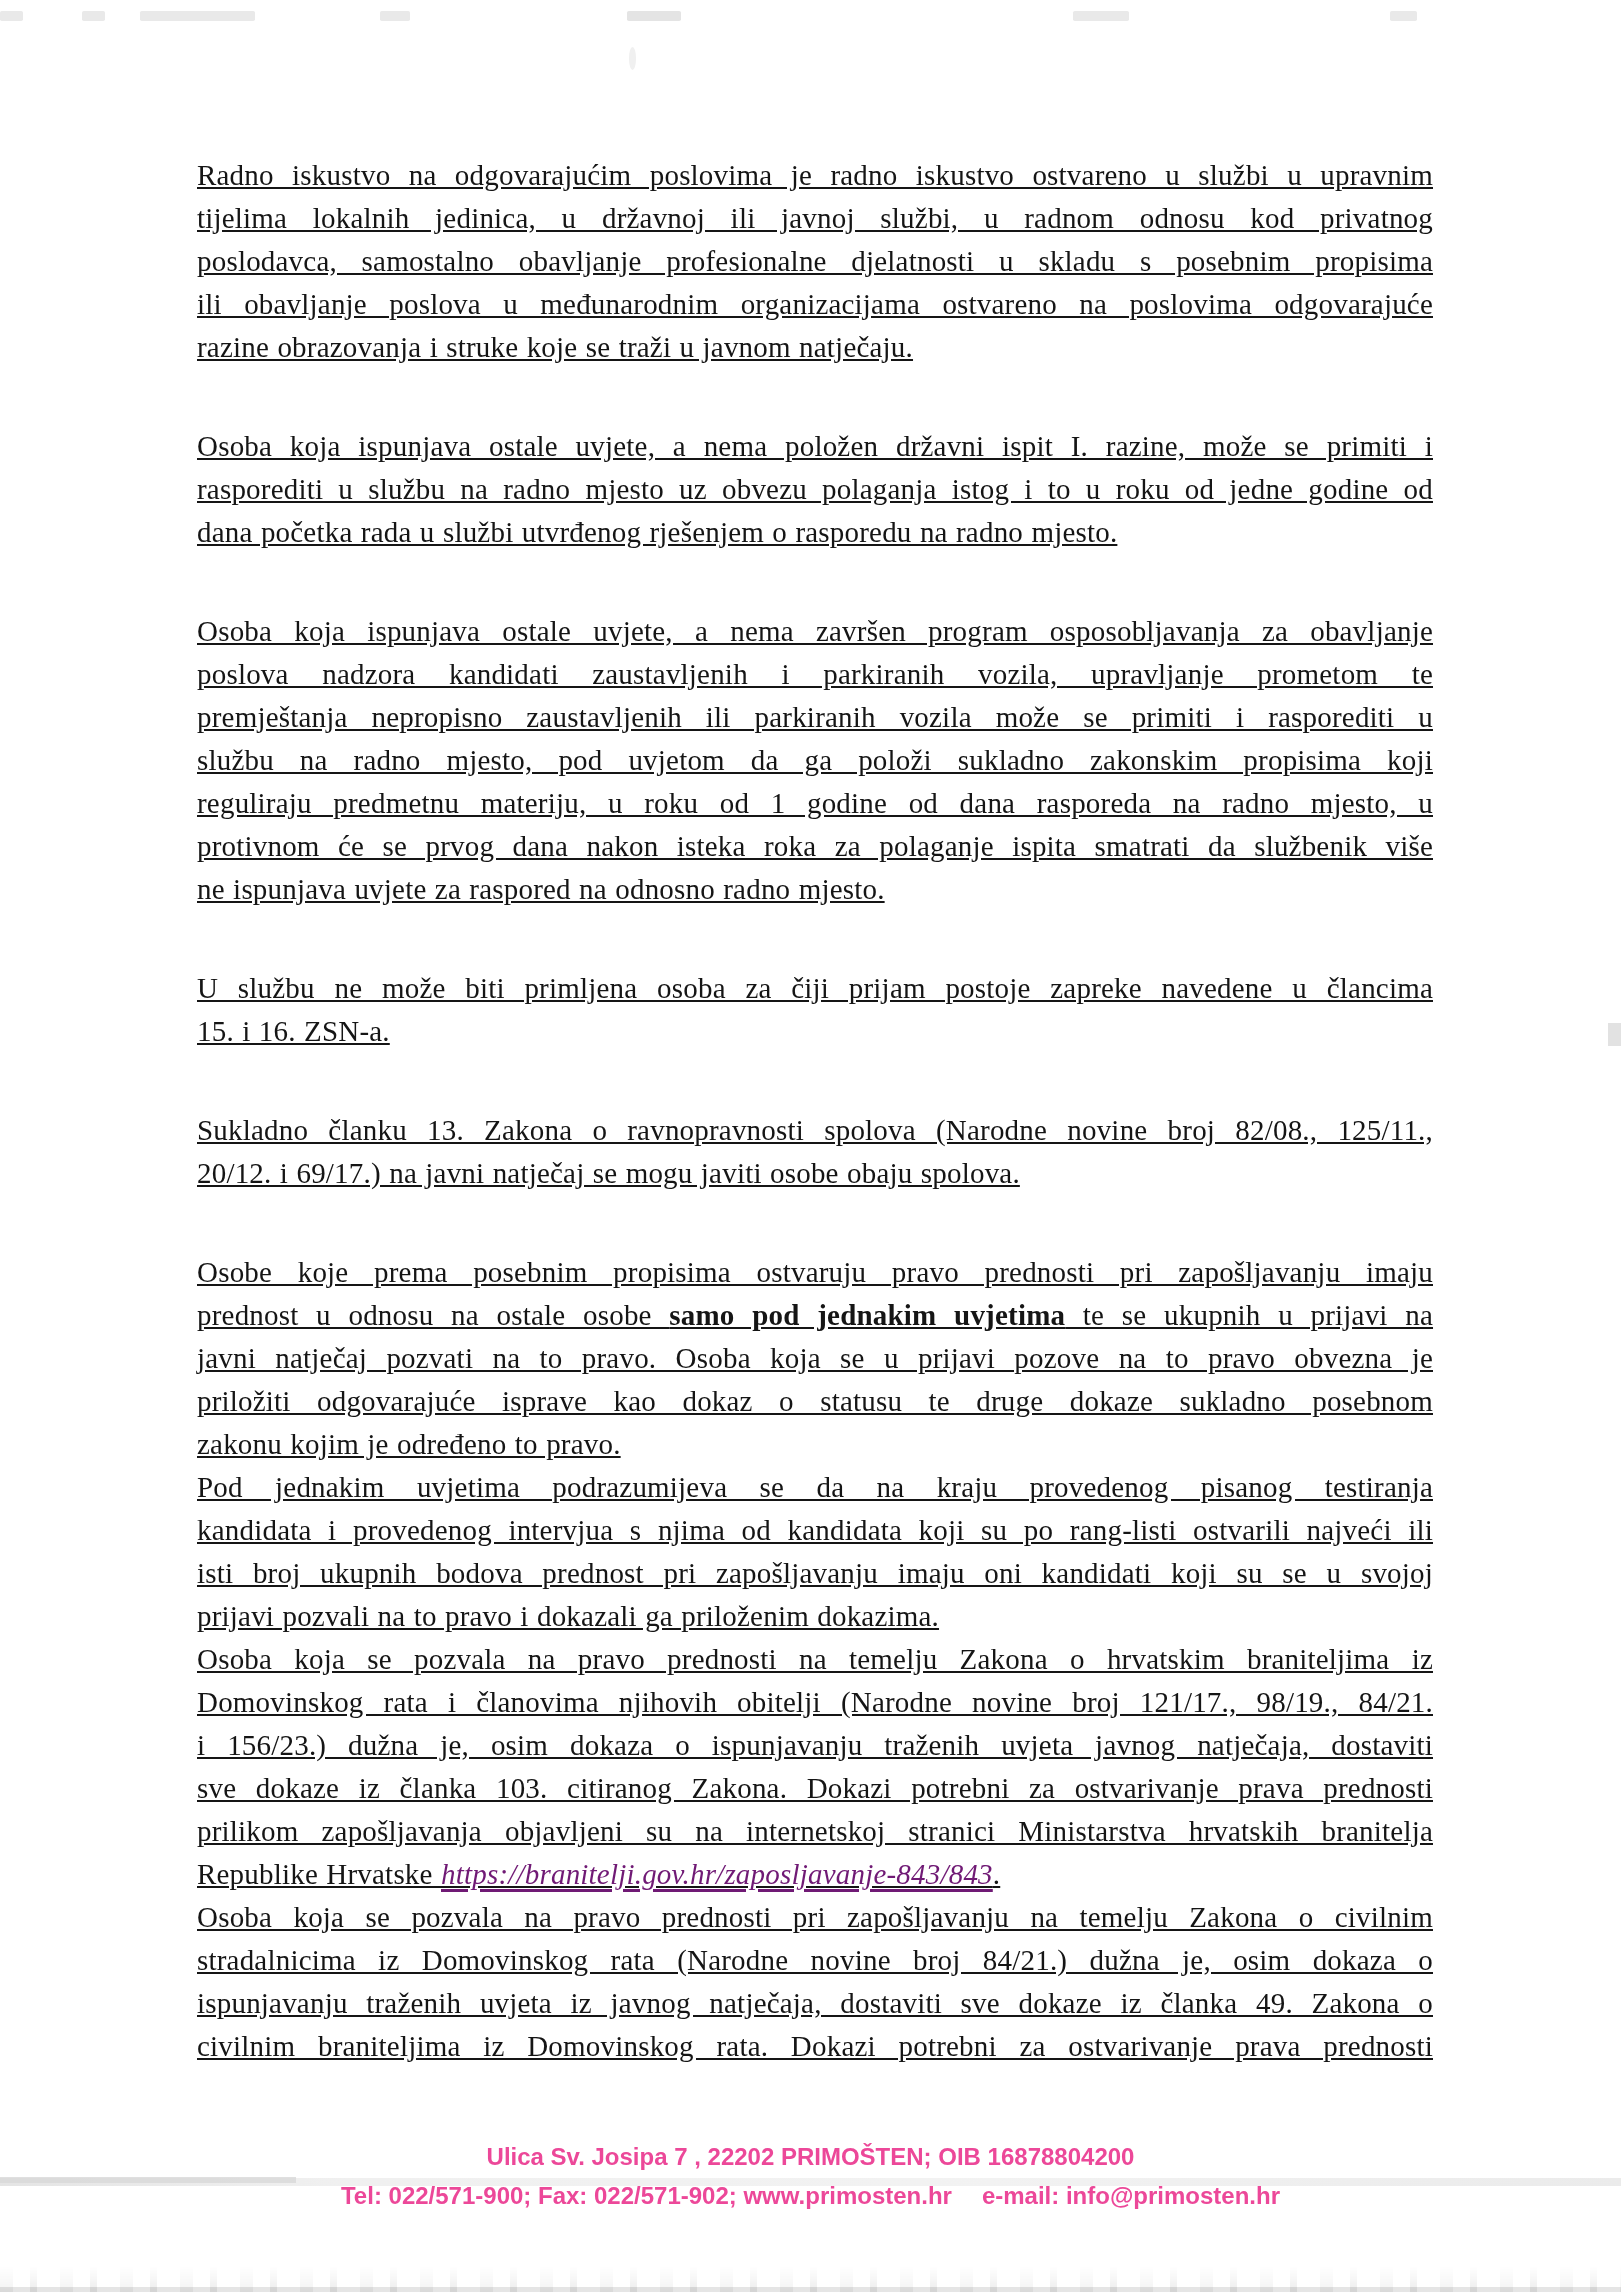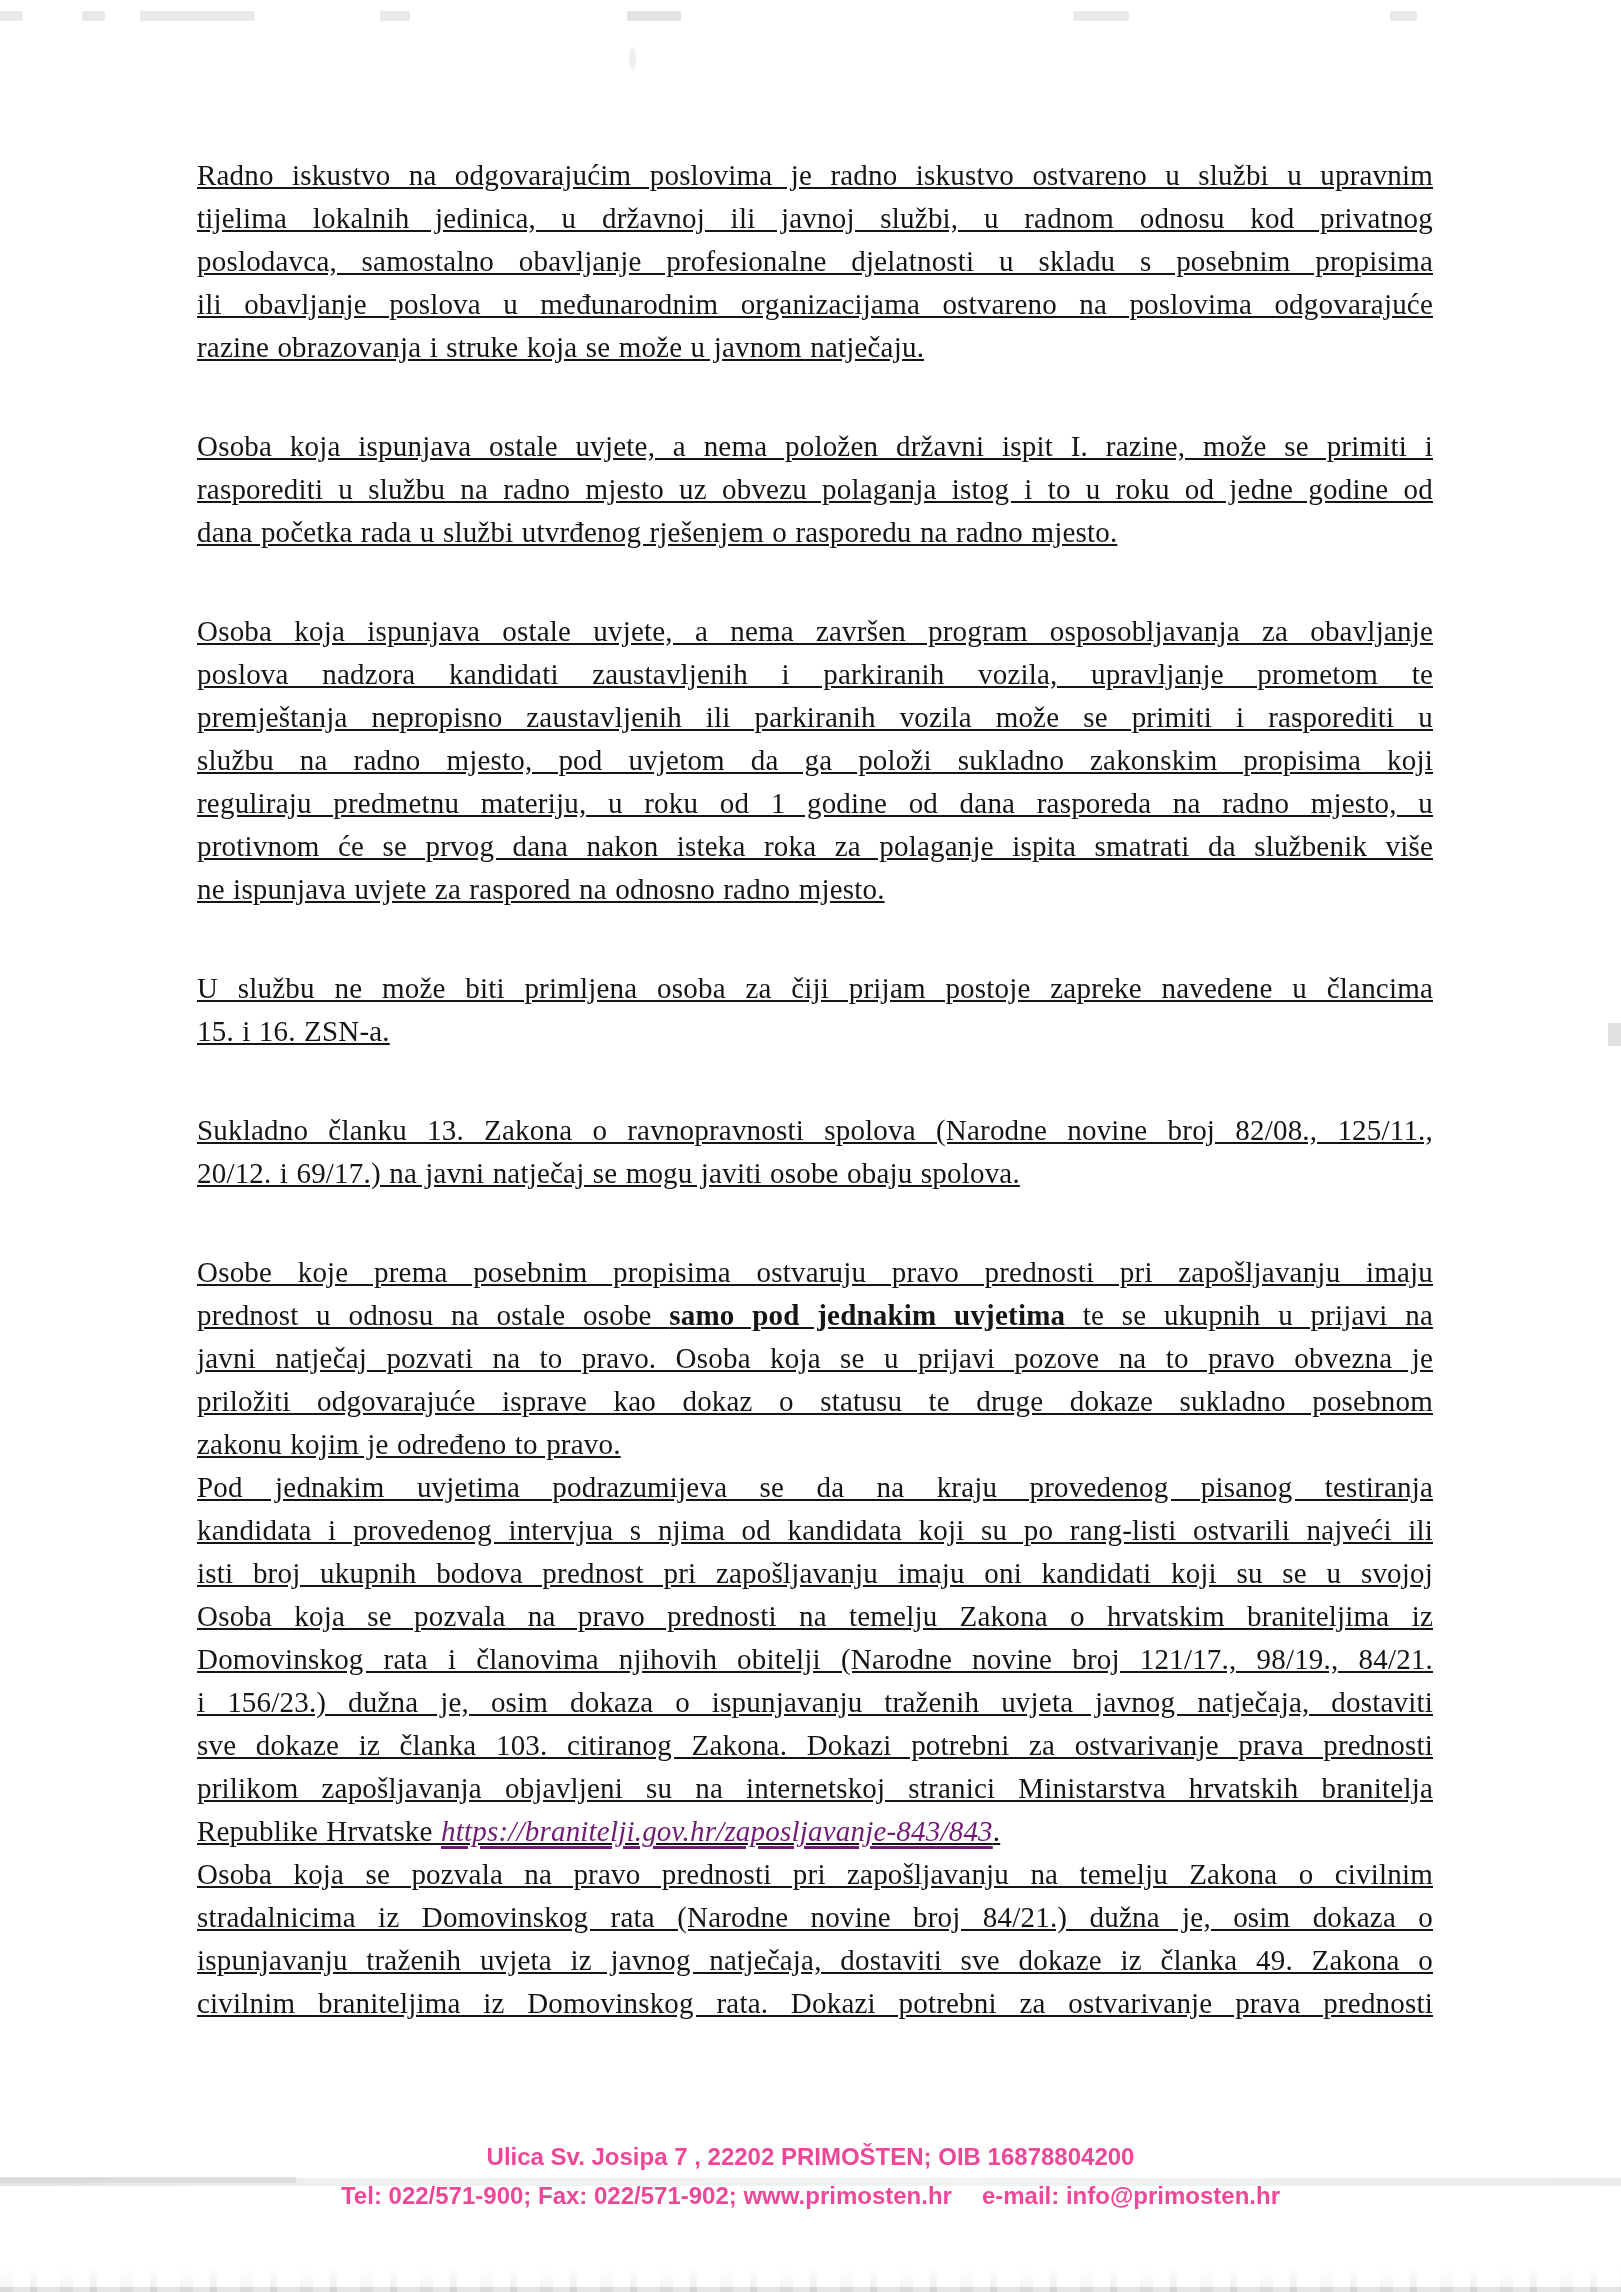--- a/index.html
+++ b/index.html
@@ -111,21 +111,21 @@
   <div class="artifact fade-line-left"></div>
   <div class="artifact bottom-band"></div>
   <div class="artifact bottom-edge"></div>
 
   <div class="content">
       <div class="para spaced">
         <div class="line just"><span class="run-n">Radno iskustvo na odgovarajućim poslovima je radno iskustvo ostvareno u službi u upravnim</span></div>
         <div class="line just"><span class="run-n">tijelima lokalnih jedinica, u državnoj ili javnoj službi, u radnom odnosu kod privatnog</span></div>
         <div class="line just"><span class="run-n">poslodavca, samostalno obavljanje profesionalne djelatnosti u skladu s posebnim propisima</span></div>
         <div class="line just"><span class="run-n">ili obavljanje poslova u međunarodnim organizacijama ostvareno na poslovima odgovarajuće</span></div>
-        <div class="line"><span class="run-n">razine obrazovanja i struke koja se može u javnom natječaju.</span></div>
+        <div class="line"><span class="run-n">razine obrazovanja i struke koje se traži u javnom natječaju.</span></div>
       </div>
       <div class="para spaced">
         <div class="line just"><span class="run-n">Osoba koja ispunjava ostale uvjete, a nema položen državni ispit I. razine, može se primiti i</span></div>
         <div class="line just"><span class="run-n">rasporediti u službu na radno mjesto uz obvezu polaganja istog i to u roku od jedne godine od</span></div>
         <div class="line"><span class="run-n">dana početka rada u službi utvrđenog rješenjem o rasporedu na radno mjesto.</span></div>
       </div>
       <div class="para spaced">
         <div class="line just"><span class="run-n">Osoba koja ispunjava ostale uvjete, a nema završen program osposobljavanja za obavljanje</span></div>
         <div class="line just"><span class="run-n">poslova nadzora kandidati zaustavljenih i parkiranih vozila, upravljanje prometom te</span></div>
         <div class="line just"><span class="run-n">premještanja nepropisno zaustavljenih ili parkiranih vozila može se primiti i rasporediti u</span></div>
@@ -146,20 +146,21 @@
         <div class="line just"><span class="run-n">Osobe koje prema posebnim propisima ostvaruju pravo prednosti pri zapošljavanju imaju</span></div>
         <div class="line just"><span class="run-n">prednost u odnosu na ostale osobe </span><span class="run-b">samo pod jednakim uvjetima</span><span class="run-n"> te se ukupnih u prijavi na</span></div>
         <div class="line just"><span class="run-n">javni natječaj pozvati na to pravo. Osoba koja se u prijavi pozove na to pravo obvezna je</span></div>
         <div class="line just"><span class="run-n">priložiti odgovarajuće isprave kao dokaz o statusu te druge dokaze sukladno posebnom</span></div>
         <div class="line"><span class="run-n">zakonu kojim je određeno to pravo.</span></div>
       </div>
       <div class="para">
         <div class="line just"><span class="run-n">Pod jednakim uvjetima podrazumijeva se da na kraju provedenog pisanog testiranja</span></div>
         <div class="line just"><span class="run-n">kandidata i provedenog intervjua s njima od kandidata koji su po rang-listi ostvarili najveći ili</span></div>
         <div class="line just"><span class="run-n">isti broj ukupnih bodova prednost pri zapošljavanju imaju oni kandidati koji su se u svojoj</span></div>
+        <div class="line"><span class="run-n">prijavi pozvali na to pravo i dokazali ga priloženim dokazima.</span></div>
       </div>
       <div class="para">
         <div class="line just"><span class="run-n">Osoba koja se pozvala na pravo prednosti na temelju Zakona o hrvatskim braniteljima iz</span></div>
         <div class="line just"><span class="run-n">Domovinskog rata i članovima njihovih obitelji (Narodne novine broj 121/17., 98/19., 84/21.</span></div>
         <div class="line just"><span class="run-n">i 156/23.) dužna je, osim dokaza o ispunjavanju traženih uvjeta javnog natječaja, dostaviti</span></div>
         <div class="line just"><span class="run-n">sve dokaze iz članka 103. citiranog Zakona. Dokazi potrebni za ostvarivanje prava prednosti</span></div>
         <div class="line just"><span class="run-n">prilikom zapošljavanja objavljeni su na internetskoj stranici Ministarstva hrvatskih branitelja</span></div>
         <div class="line"><span class="run-n">Republike Hrvatske </span><span class="run-a">https://branitelji.gov.hr/zaposljavanje-843/843</span><span class="run-n">.</span></div>
       </div>
       <div class="para">

